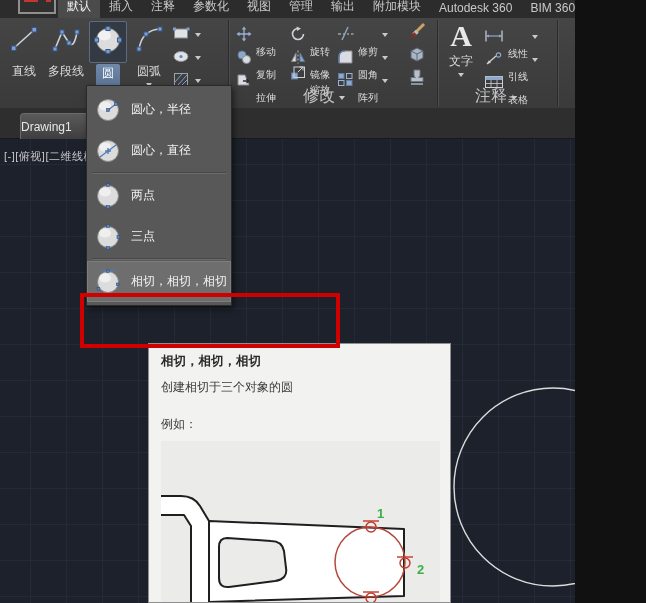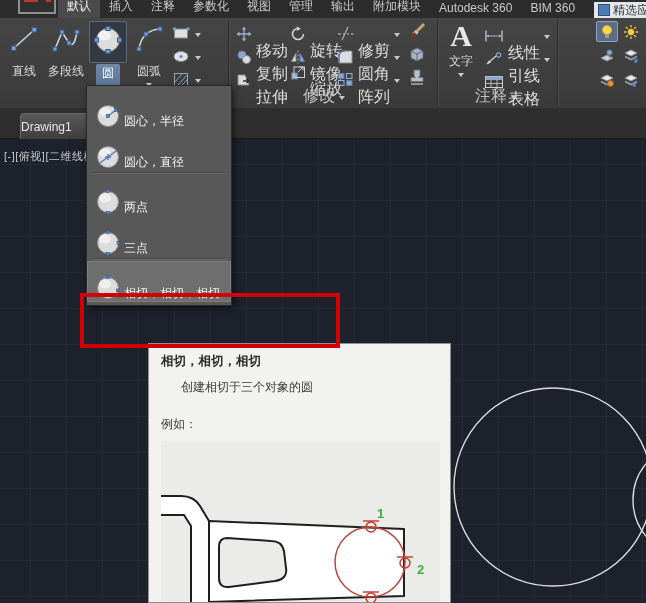--- a/index.html
+++ b/index.html
@@ -1,16 +1,16 @@
 <!DOCTYPE html>
 <html><head>
 <meta charset="utf-8">
 <style>
   html,body{margin:0;padding:0;background:#111;}
-  .stage{position:relative;width:646px;height:603px;overflow:hidden;
+  .stage{position:relative;width:575px;height:603px;overflow:hidden;
          font-family:"Liberation Sans","DejaVu Sans",sans-serif;
          background:#bef264;-webkit-font-smoothing:antialiased;}
   
   .tabbar{position:absolute;left:0;top:0;width:646px;height:18px;background:#2c2c2c;
           display:flex;align-items:flex-end;z-index:3;}
   .qa-frag{position:absolute;left:18px;top:-6px;width:38px;height:20px;background:#303030;
            border:2px solid #8f8f8f;box-sizing:border-box;}
   .qa-frag .redmark{position:absolute;left:4px;top:1px;width:14px;height:5px;background:#c0392b;}
   .qa-frag .redmark2{position:absolute;right:3px;top:1px;width:5px;height:5px;background:#c0392b;}
   .rtab{font-size:12px;color:#c9c9c9;padding:2px 9px 3px 9px;white-space:nowrap;cursor:default;}
@@ -30,21 +30,21 @@
          border-top:4px solid #c9c9c9;display:inline-block;margin-top:3px;}
   .bigbtn.active .icell{background:#343a44;border:1px solid #5f6b7c;border-radius:2px;}
   .icell{padding:1px;}
   .bigbtn.active .lcell{background:linear-gradient(#7089aa,#566f92);border-radius:2px;
         padding:1px 6px 2px 6px;margin-top:1px;display:flex;flex-direction:column;align-items:center;}
   .bigbtn.active .lcell .blabel{color:#fff;margin-top:0;}
   .bigbtn.active .lcell .caret{border-top-color:#fff;}
   .smallcol{position:absolute;display:flex;flex-direction:column;gap:4px;}
   .smallrow{display:flex;align-items:center;gap:4px;height:19px;cursor:pointer;}
   .mrow{position:absolute;display:flex;align-items:center;gap:4px;height:19px;cursor:pointer;}
-  .mrow .mlabel{font-size:16px;color:#dcdcdc;white-space:nowrap;margin-top:36px;}
+  .mrow .mlabel{font-size:10px;color:#dcdcdc;white-space:nowrap;margin-top:36px;}
   .panel-label{position:absolute;bottom:1px;font-size:16px;color:#c3c3c3;display:flex;
                align-items:center;gap:4px;cursor:pointer;margin-top:48px;}
   .bigA{font-size:30px;color:#e8e8e8;line-height:30px;font-weight:bold;
         font-family:"Liberation Serif","DejaVu Serif",serif;}
   .laylabel{font-size:12px;color:#dcdcdc;text-align:center;line-height:15px;}
   .laybtn{width:22px;height:21px;display:flex;align-items:center;justify-content:center;cursor:pointer;}
   .laybtn.hl{background:#5d6d85;border:1px solid #8aa2c4;border-radius:2px;box-sizing:border-box;}
   
   .filebar{position:absolute;left:0;top:108px;width:646px;height:30px;background:#2e2e2e;
            border-bottom:1px solid #17191d;z-index:1;}
@@ -56,32 +56,32 @@
   .canvas{position:absolute;left:0;top:138px;width:646px;height:465px;background:#1c212b;
           background-image:linear-gradient(rgba(130,150,185,.08) 1px,transparent 1px),
                            linear-gradient(90deg,rgba(130,150,185,.08) 1px,transparent 1px);
           background-size:36px 36px;background-position:-6px -10px;z-index:0;}
   .vplabel{position:absolute;left:4px;top:11px;font-size:11px;color:#c9c9c9;cursor:pointer;
            white-space:nowrap;letter-spacing:.5px;}
   .cansvg{position:absolute;left:0;top:0;}
   
   .menu{position:absolute;left:86px;top:85px;width:144px;background:#585858;
         border:1px solid #2a2a2a;box-shadow:2px 3px 6px rgba(0,0,0,.5);z-index:5;padding:3px 0;}
-  .mitem{height:41px;display:flex;align-items:flex-end;gap:2px;padding-left:7px;cursor:pointer;}
+  .mitem{height:41px;display:flex;align-items:center;gap:9px;padding-left:7px;cursor:pointer;}
   .mitem .mtext{font-size:12px;color:#f2f2f2;white-space:nowrap;}
   .mitem.hl{background:#6e6e6e;outline:1px solid #7d7d7d;outline-offset:-1px;}
   .msep{height:1px;background:#474747;border-bottom:1px solid #6b6b6b;margin:1px 5px;}
   
   .redbox{position:absolute;left:80px;top:293px;width:252px;height:47px;
           border:4px solid #d10000;z-index:8;pointer-events:none;}
   
   .tooltip{position:absolute;left:148px;top:343px;width:303px;height:260px;background:#f2f2f0;
            border:1px solid #8f8f8f;box-sizing:border-box;z-index:6;padding:9px 12px;overflow:hidden;}
   .tt-title{font-size:12.5px;font-weight:bold;color:#2a2a2a;}
-  .tt-desc{font-size:12px;color:#3a3a3a;margin-top:9px;margin-left:20px;}
+  .tt-desc{font-size:12px;color:#3a3a3a;margin-top:9px;}
   .tt-ex{font-size:12px;color:#3a3a3a;margin-top:20px;}
   .tt-svg{display:block;margin-top:8px;}
 </style>
 </head>
 <body>
 
 <div class="stage">
 
   <div class="tabbar">
     <div class="qa-frag">

